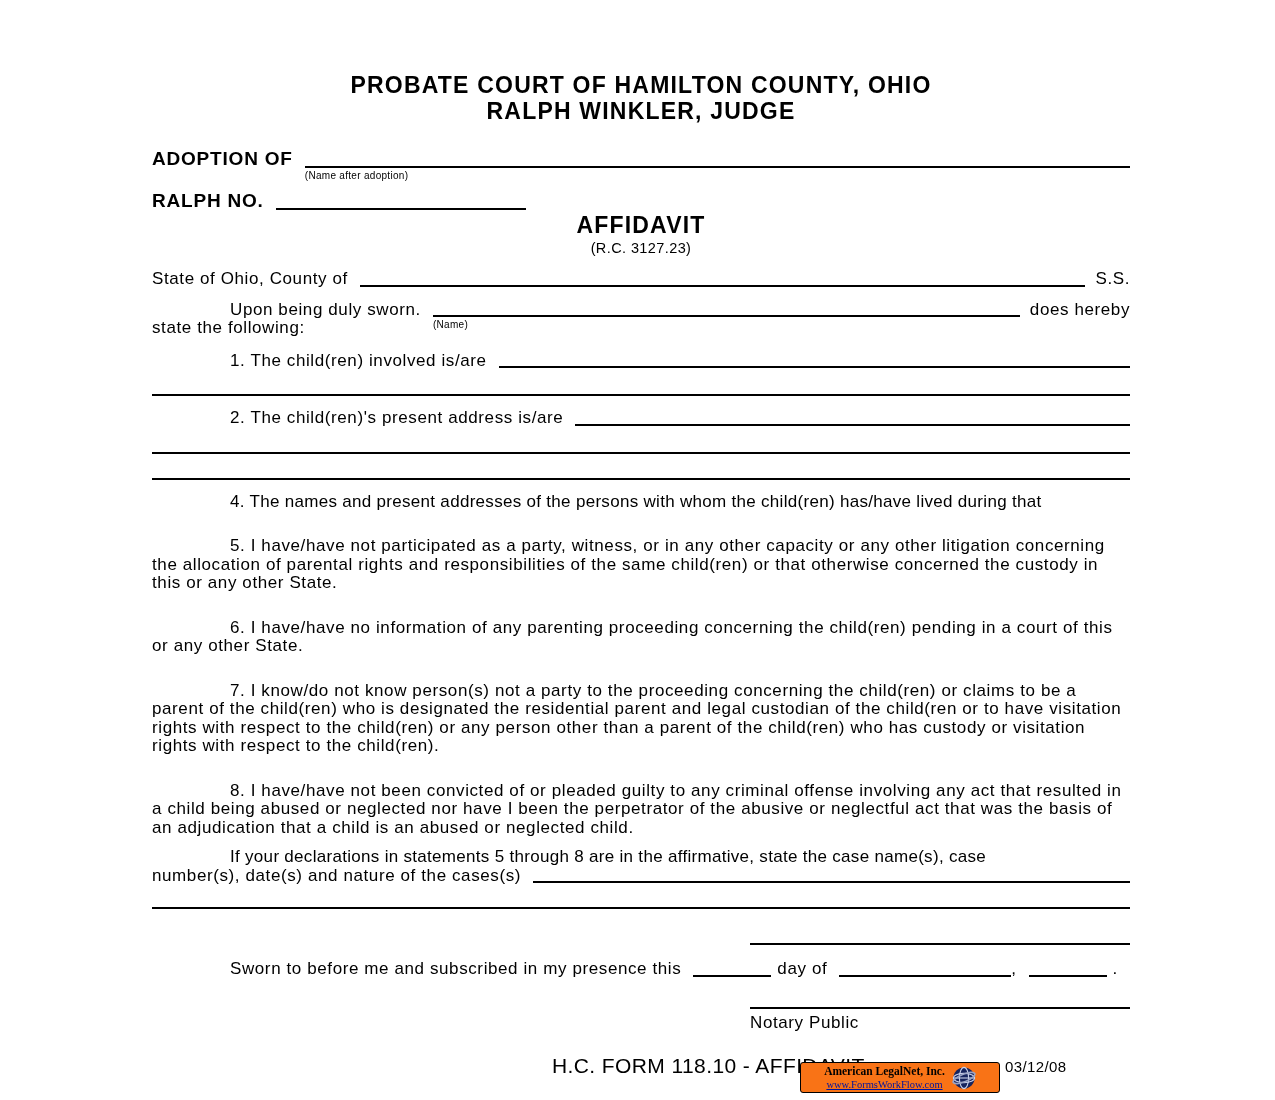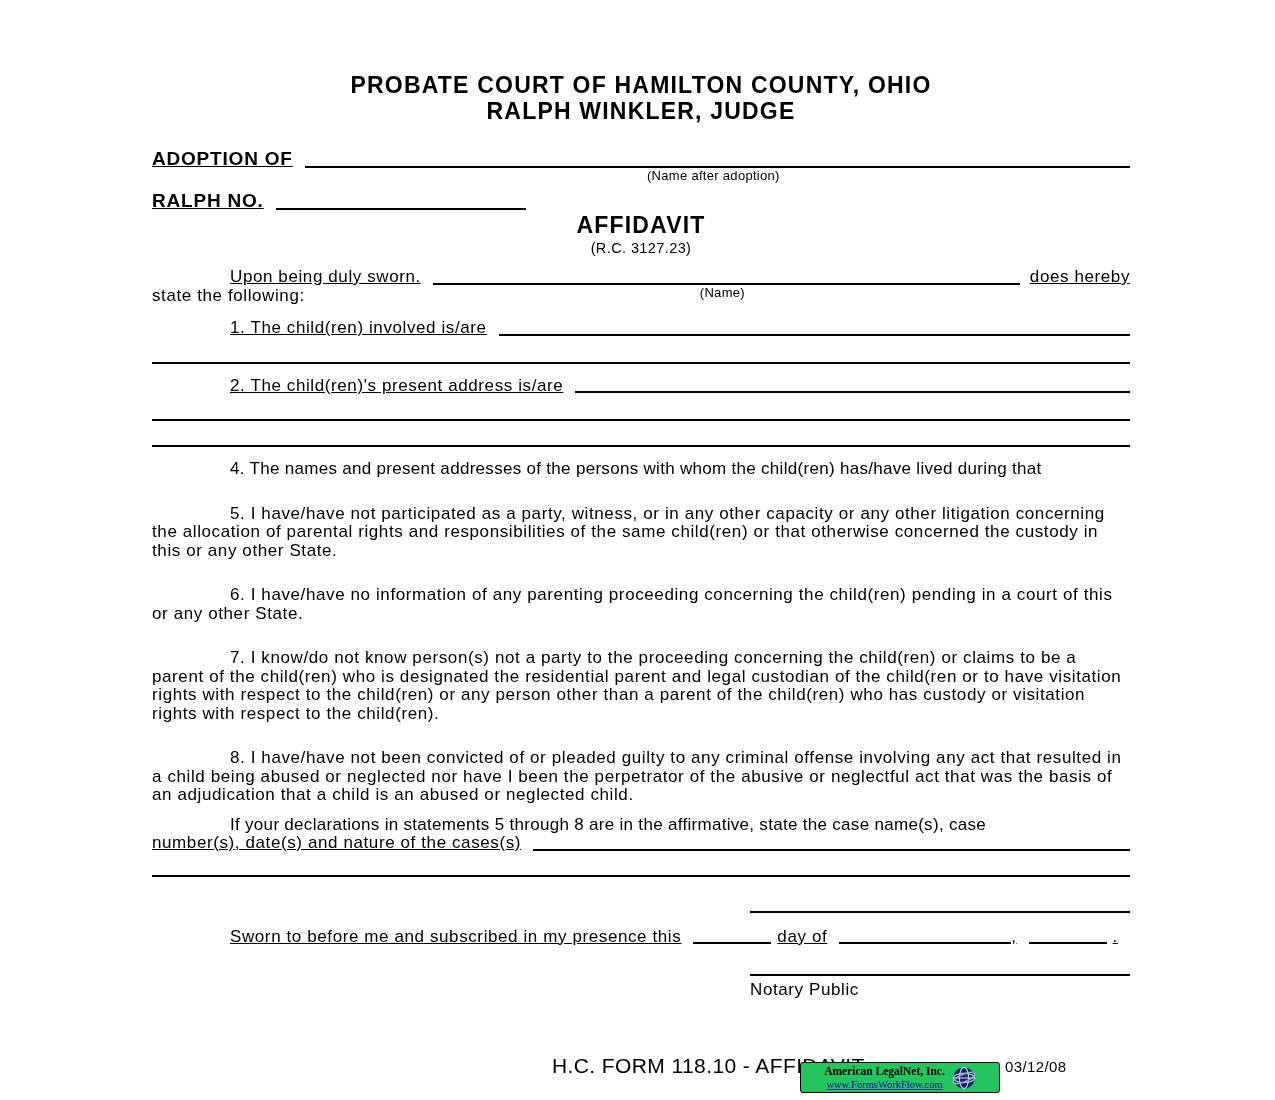--- a/index.html
+++ b/index.html
@@ -9,31 +9,31 @@
   }
   .page { position:relative; width:1275px; height:1100px; box-sizing:border-box;
           padding:72px 145px 8px 152px; }
 
   .center { text-align:center; }
   .h1 { font-size:23px; font-weight:bold; letter-spacing:1.2px; line-height:26px; }
   .statute { font-size:14.5px; letter-spacing:0.4px; margin-top:2px; }
   .aff-title { }
 
   .row { display:flex; align-items:flex-end; line-height:18.5px;
-         font-size:17px; letter-spacing:0.6px;text-decoration:underline; }
+         font-size:17px; letter-spacing:0.6px; }
   .row > span[data-bind] { white-space:nowrap; }
   .body-text { font-size:17px; letter-spacing:0.6px; line-height:18.5px; }
 
   .fill { flex:1 1 auto; border-bottom:2px solid #000; margin:0 0 2px 12px;
           position:relative; min-height:1px; }
   .fill.case { flex:0 0 250px; }
   .fill.w78 { flex:0 0 78px; }
   .fill.w172 { flex:0 0 172px; }
-  .hint { position:absolute; top:2px; left:0; right:8px; text-align:center;
-          font-size:13px; letter-spacing:0.3px; white-space:nowrap; }
+  .hint { position:absolute; top:2px; left:0; right:8px; text-align:left;
+          font-size:10px; letter-spacing:0.3px; white-space:nowrap; }
 
   .cap-row { margin-top:24px; }
   .case-row { margin-top:20px; }
   .cap-label { font-size:19px; font-weight:bold; letter-spacing:0.8px; line-height:22px; }
 
   .state-row { margin-top:14px; }
   .sworn-row { margin-top:12px; }
   .mlg { margin-left:10px; }
   .ml6 { margin-left:6px; }
   .indent { flex:0 0 78px; }
@@ -54,21 +54,21 @@
   .sworn-to { margin-top:15px; }
   .notary-block { width:380px; margin-left:auto; margin-top:28px; }
   .notary-line { border-bottom:2px solid #000; height:0; }
   .notary-label { margin-top:4px; font-size:17px; letter-spacing:0.6px; }
 
   .footer-form { position:absolute; left:552px; top:1054px; font-size:21px; letter-spacing:0.4px; }
   .footer-date { position:absolute; left:1005px; top:1058px; font-size:15px; letter-spacing:0.4px; }
   .logo-box { position:absolute; left:800px; top:1062px; width:200px; height:31px;
               border:1.5px solid #000; border-radius:3px; box-sizing:border-box;
               display:flex; align-items:center; justify-content:center; gap:7px;
-              background:#22c55e; }
+              background:#f97316; }
   .logo-text { text-align:center; font-family:"Liberation Serif", serif; line-height:13px; }
   .logo-company { font-weight:bold; font-size:11.5px; }
   .logo-url { font-size:10.5px; color:#00139f; text-decoration:underline; }
 </style>
 </head>
 <body>
 
 <div class="page">
 
   <div class="center">
@@ -84,20 +84,25 @@
   </div>
 
   <div class="row case-row">
     <span class="cap-label" data-bind="caption.case_no">RALPH NO.</span>
     <span class="fill case"></span>
   </div>
 
   <div class="center h1 aff-title" data-bind="affidavit.title">AFFIDAVIT</div>
   <div class="center statute" data-bind="affidavit.statute">(R.C. 3127.23)</div>
 
+  <div class="row state-row">
+    <span data-bind="affidavit.state_county">State of Ohio, County of</span>
+    <span class="fill"></span>
+    <span class="mlg" data-bind="affidavit.ss">S.S.</span>
+  </div>
 
   <div class="row sworn-row">
     <span class="indent"></span>
     <span data-bind="affidavit.sworn_intro">Upon being duly sworn.</span>
     <span class="fill">
       <span class="hint" data-bind="affidavit.name_hint">(Name)</span>
     </span>
     <span class="mlg" data-bind="affidavit.does_hereby">does hereby</span>
   </div>
   <div class="body-text" data-bind="affidavit.state_following">state the following:</div>

